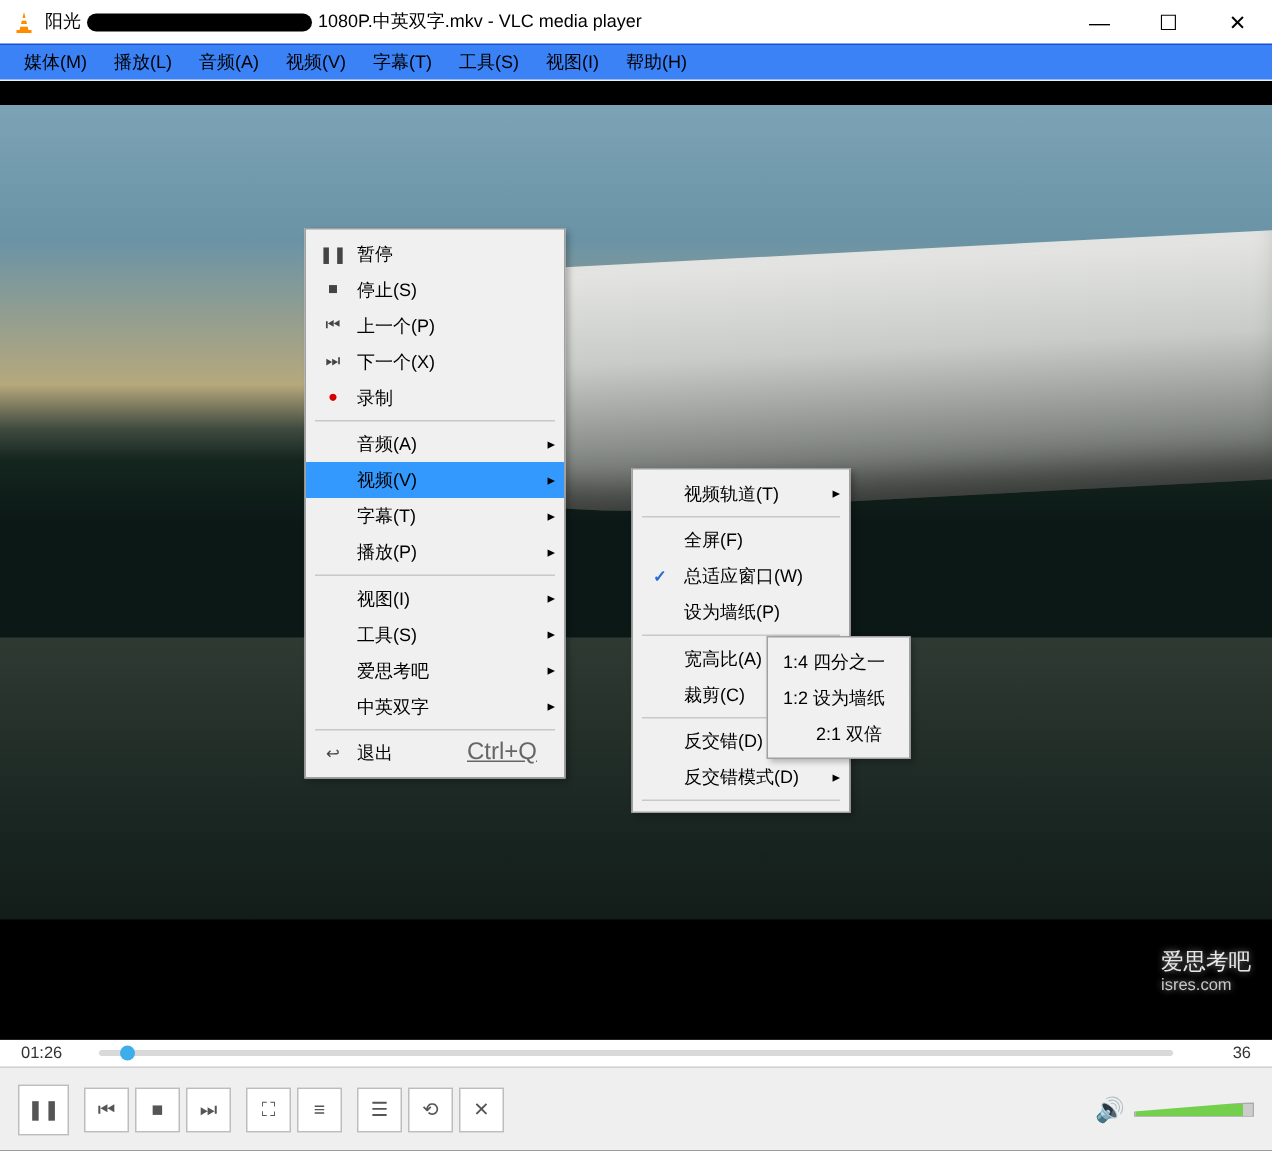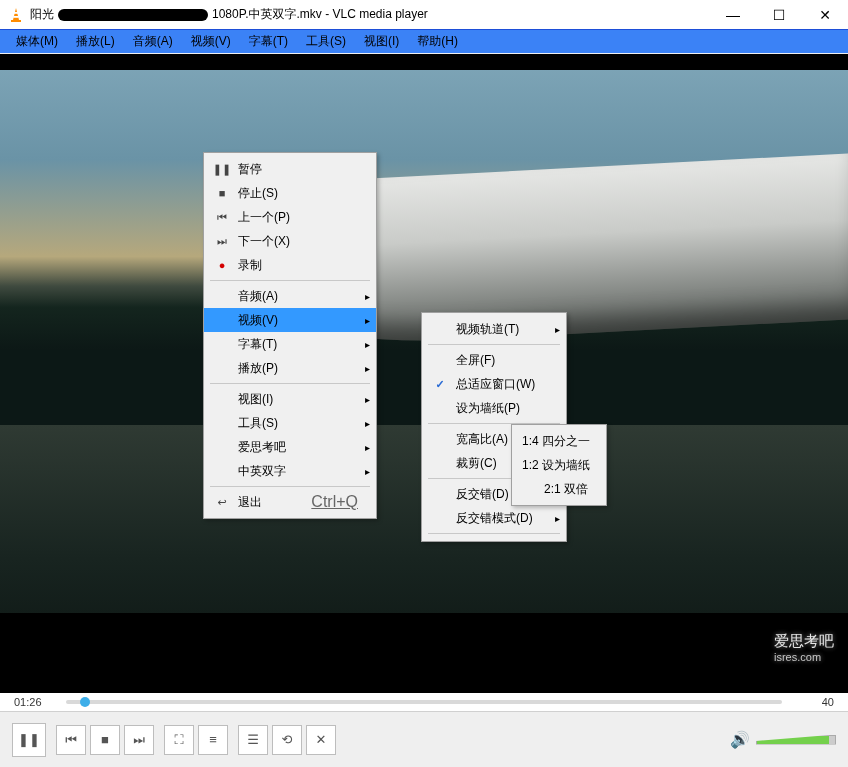--- a/index.html
+++ b/index.html
@@ -200,21 +200,21 @@
         <span class="lbl">2:1 双倍</span>
       </div>
     </div>
 </div>
 
 <div class="seekrow">
   <div class="time-left">01:26</div>
   <div class="seek-track">
     <div class="seek-thumb"></div>
   </div>
-  <div class="time-right">40</div>
+  <div class="time-right">36</div>
 </div>
 
 <div class="ctrlbar">
   <div class="btn lg">❚❚</div>
   <div class="group">
     <div class="btn">⏮</div>
     <div class="btn">■</div>
     <div class="btn">⏭</div>
   </div>
   <div class="group">

